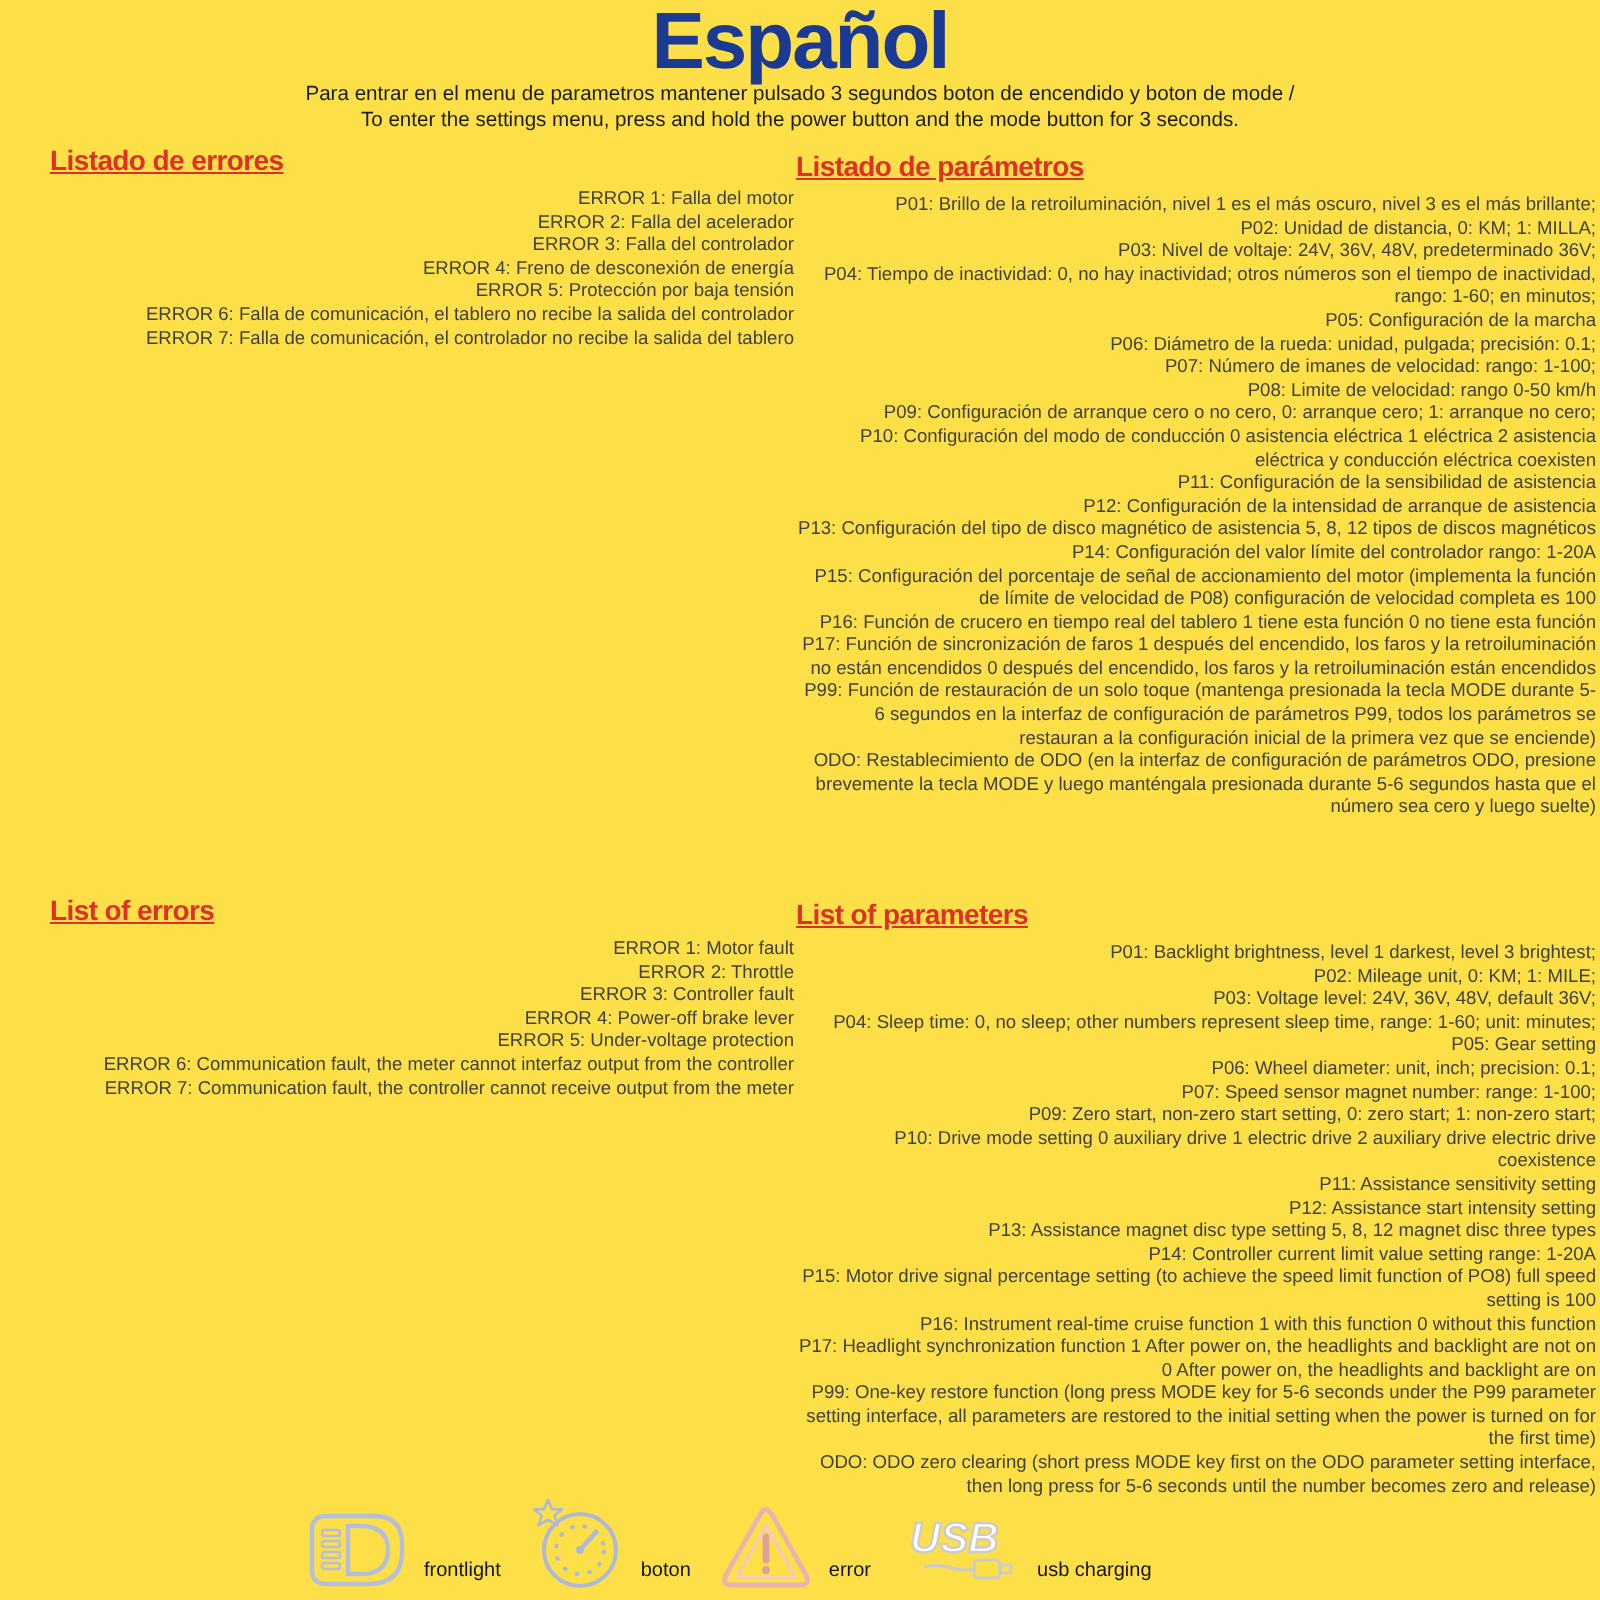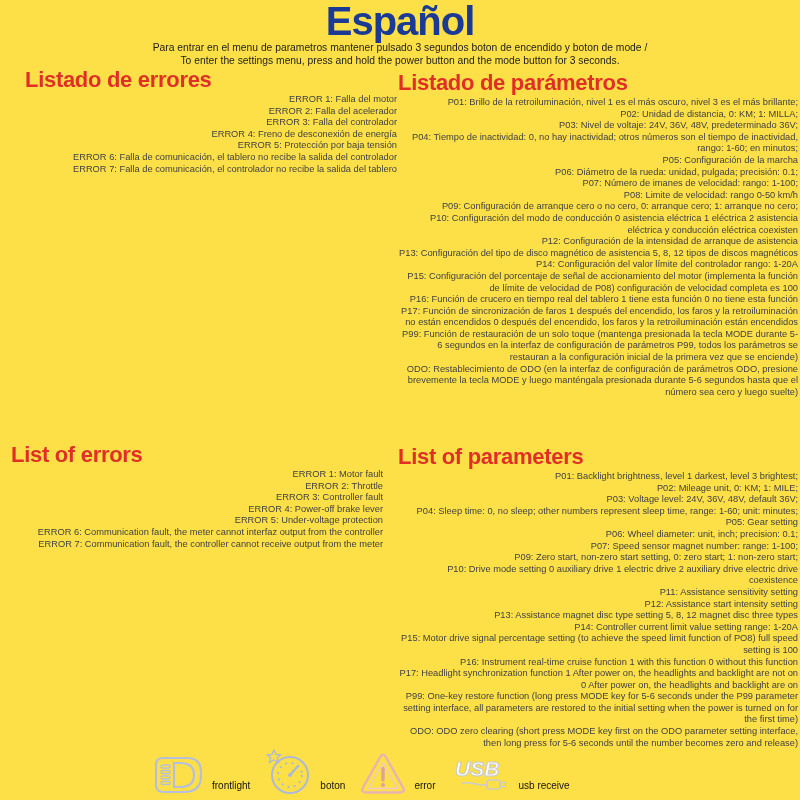--- a/index.html
+++ b/index.html
@@ -25,27 +25,28 @@
     font-size:40px;font-weight:bold;line-height:42px;
     letter-spacing:-1px;
     color:var(--title-blue);
   }
   .subtitle{
     font-size:10.3px;line-height:12.5px;color:#1c1c1c;text-align:center;
   }
   .section{position:absolute;}
   .sec-es-errors{left:25px;top:69px;width:372px;}
   .sec-es-params{left:398px;top:72px;width:400px;}
-  .sec-en-errors{left:11px;top:444px;width:372px;}
+  .sec-en-errors{left:25px;top:444px;width:372px;}
   .sec-en-params{left:398px;top:446px;width:400px;}
   .section-heading{
-    font-size:22px;font-weight:bold;line-height:22px;
+    font-size:14px;font-weight:bold;line-height:22px;
     letter-spacing:-0.3px;
     color:var(--heading-red);
     margin-bottom:3px;
+    text-decoration:underline;
   }
   .body-line{
     font-size:9.3px;line-height:11.6px;
     color:var(--body-text);
     text-align:right;
   }
   .icons-row{
     position:absolute;left:152px;top:748px;
     display:flex;align-items:flex-end;gap:15px;
   }
@@ -86,20 +87,21 @@
         <div class="body-line">P01: Brillo de la retroiluminación, nivel 1 es el más oscuro, nivel 3 es el más brillante;</div>
         <div class="body-line">P02: Unidad de distancia, 0: KM; 1: MILLA;</div>
         <div class="body-line">P03: Nivel de voltaje: 24V, 36V, 48V, predeterminado 36V;</div>
         <div class="body-line">P04: Tiempo de inactividad: 0, no hay inactividad; otros números son el tiempo de inactividad, rango: 1-60; en minutos;</div>
         <div class="body-line">P05: Configuración de la marcha</div>
         <div class="body-line">P06: Diámetro de la rueda: unidad, pulgada; precisión: 0.1;</div>
         <div class="body-line">P07: Número de imanes de velocidad: rango: 1-100;</div>
         <div class="body-line">P08: Limite de velocidad: rango 0-50 km/h</div>
         <div class="body-line">P09: Configuración de arranque cero o no cero, 0: arranque cero; 1: arranque no cero;</div>
         <div class="body-line">P10: Configuración del modo de conducción 0 asistencia eléctrica 1 eléctrica 2 asistencia eléctrica y conducción eléctrica coexisten</div>
+        <div class="body-line">P11: Configuración de la sensibilidad de asistencia</div>
         <div class="body-line">P12: Configuración de la intensidad de arranque de asistencia</div>
         <div class="body-line">P13: Configuración del tipo de disco magnético de asistencia 5, 8, 12 tipos de discos magnéticos</div>
         <div class="body-line">P14: Configuración del valor límite del controlador rango: 1-20A</div>
         <div class="body-line">P15: Configuración del porcentaje de señal de accionamiento del motor (implementa la función de límite de velocidad de P08) configuración de velocidad completa es 100</div>
         <div class="body-line">P16: Función de crucero en tiempo real del tablero 1 tiene esta función 0 no tiene esta función</div>
         <div class="body-line">P17: Función de sincronización de faros 1 después del encendido, los faros y la retroiluminación no están encendidos 0 después del encendido, los faros y la retroiluminación están encendidos</div>
         <div class="body-line">P99: Función de restauración de un solo toque (mantenga presionada la tecla MODE durante 5-6 segundos en la interfaz de configuración de parámetros P99, todos los parámetros se restauran a la configuración inicial de la primera vez que se enciende)</div>
         <div class="body-line">ODO: Restablecimiento de ODO (en la interfaz de configuración de parámetros ODO, presione brevemente la tecla MODE y luego manténgala presionada durante 5-6 segundos hasta que el número sea cero y luego suelte)</div>
       </div>
   </div>
@@ -176,17 +178,17 @@
       <span class="icon-label">error</span>
     </div>
 
     <div class="icon-item">
       <svg width="60" height="42" viewBox="0 0 60 42">
         <text x="4" y="23" font-family="Liberation Sans, DejaVu Sans, sans-serif" font-size="21" font-weight="bold" font-style="italic" fill="#ffffff" stroke="#cbcbcb" stroke-width="1.2">USB</text>
         <rect x="36" y="27" width="13" height="9" rx="2" fill="none" stroke="#cbcbcb" stroke-width="1.6"></rect>
         <rect x="49.5" y="29.5" width="5" height="4" fill="none" stroke="#cbcbcb" stroke-width="1.3"></rect>
         <path d="M36 31.5 C 27 34, 22 27.5, 11 30.5" fill="none" stroke="#cbcbcb" stroke-width="1.6"></path>
       </svg>
-      <span class="icon-label">usb receive</span>
+      <span class="icon-label">usb charging</span>
     </div>
 
   </div>
 </div>
 
 </body></html>

